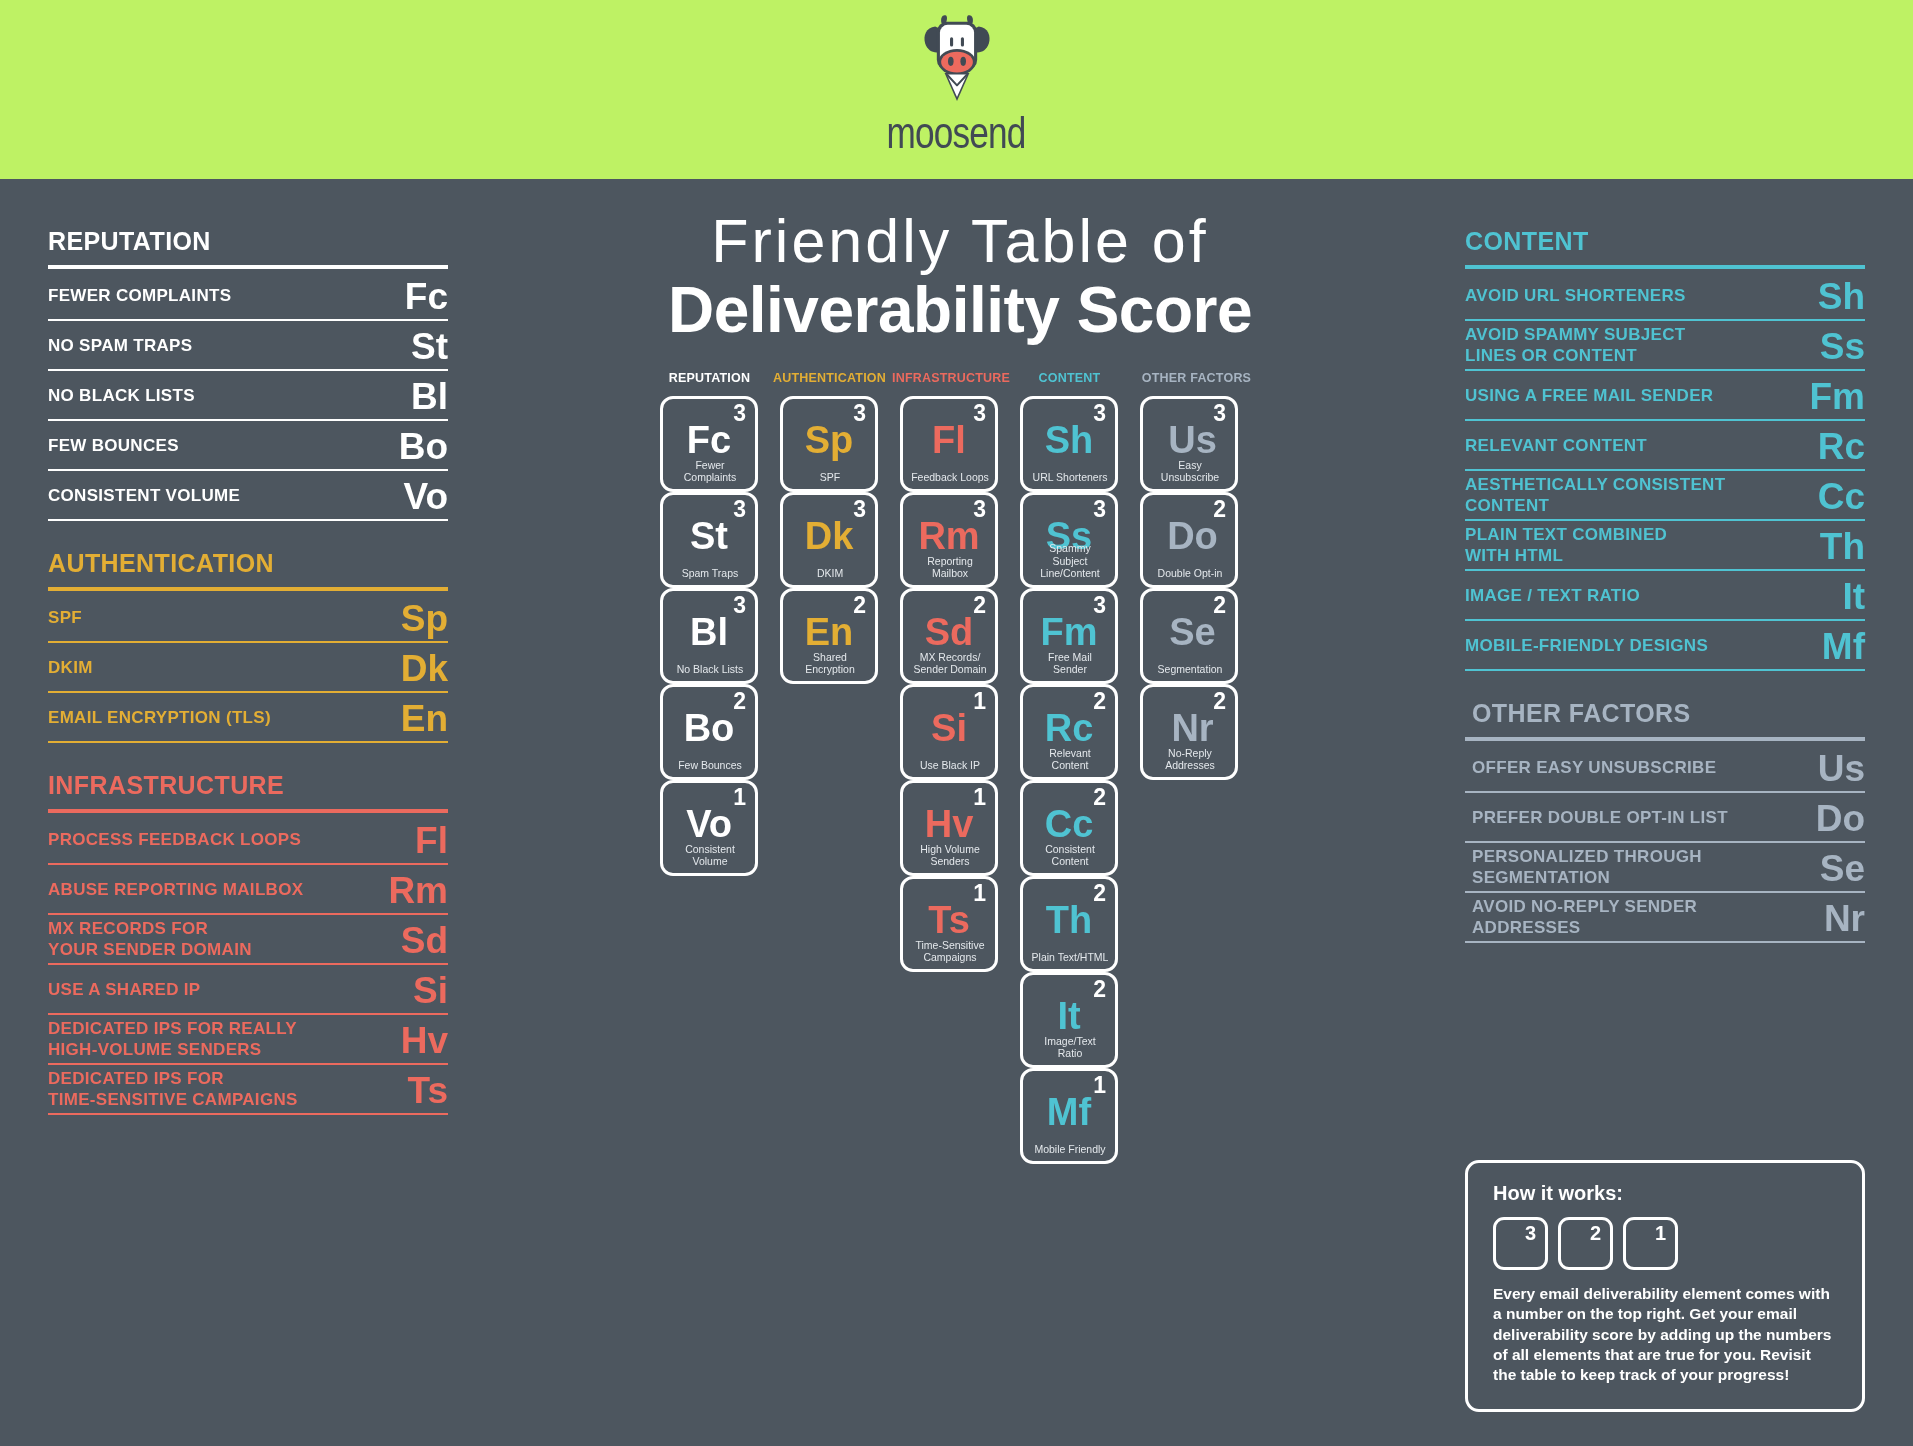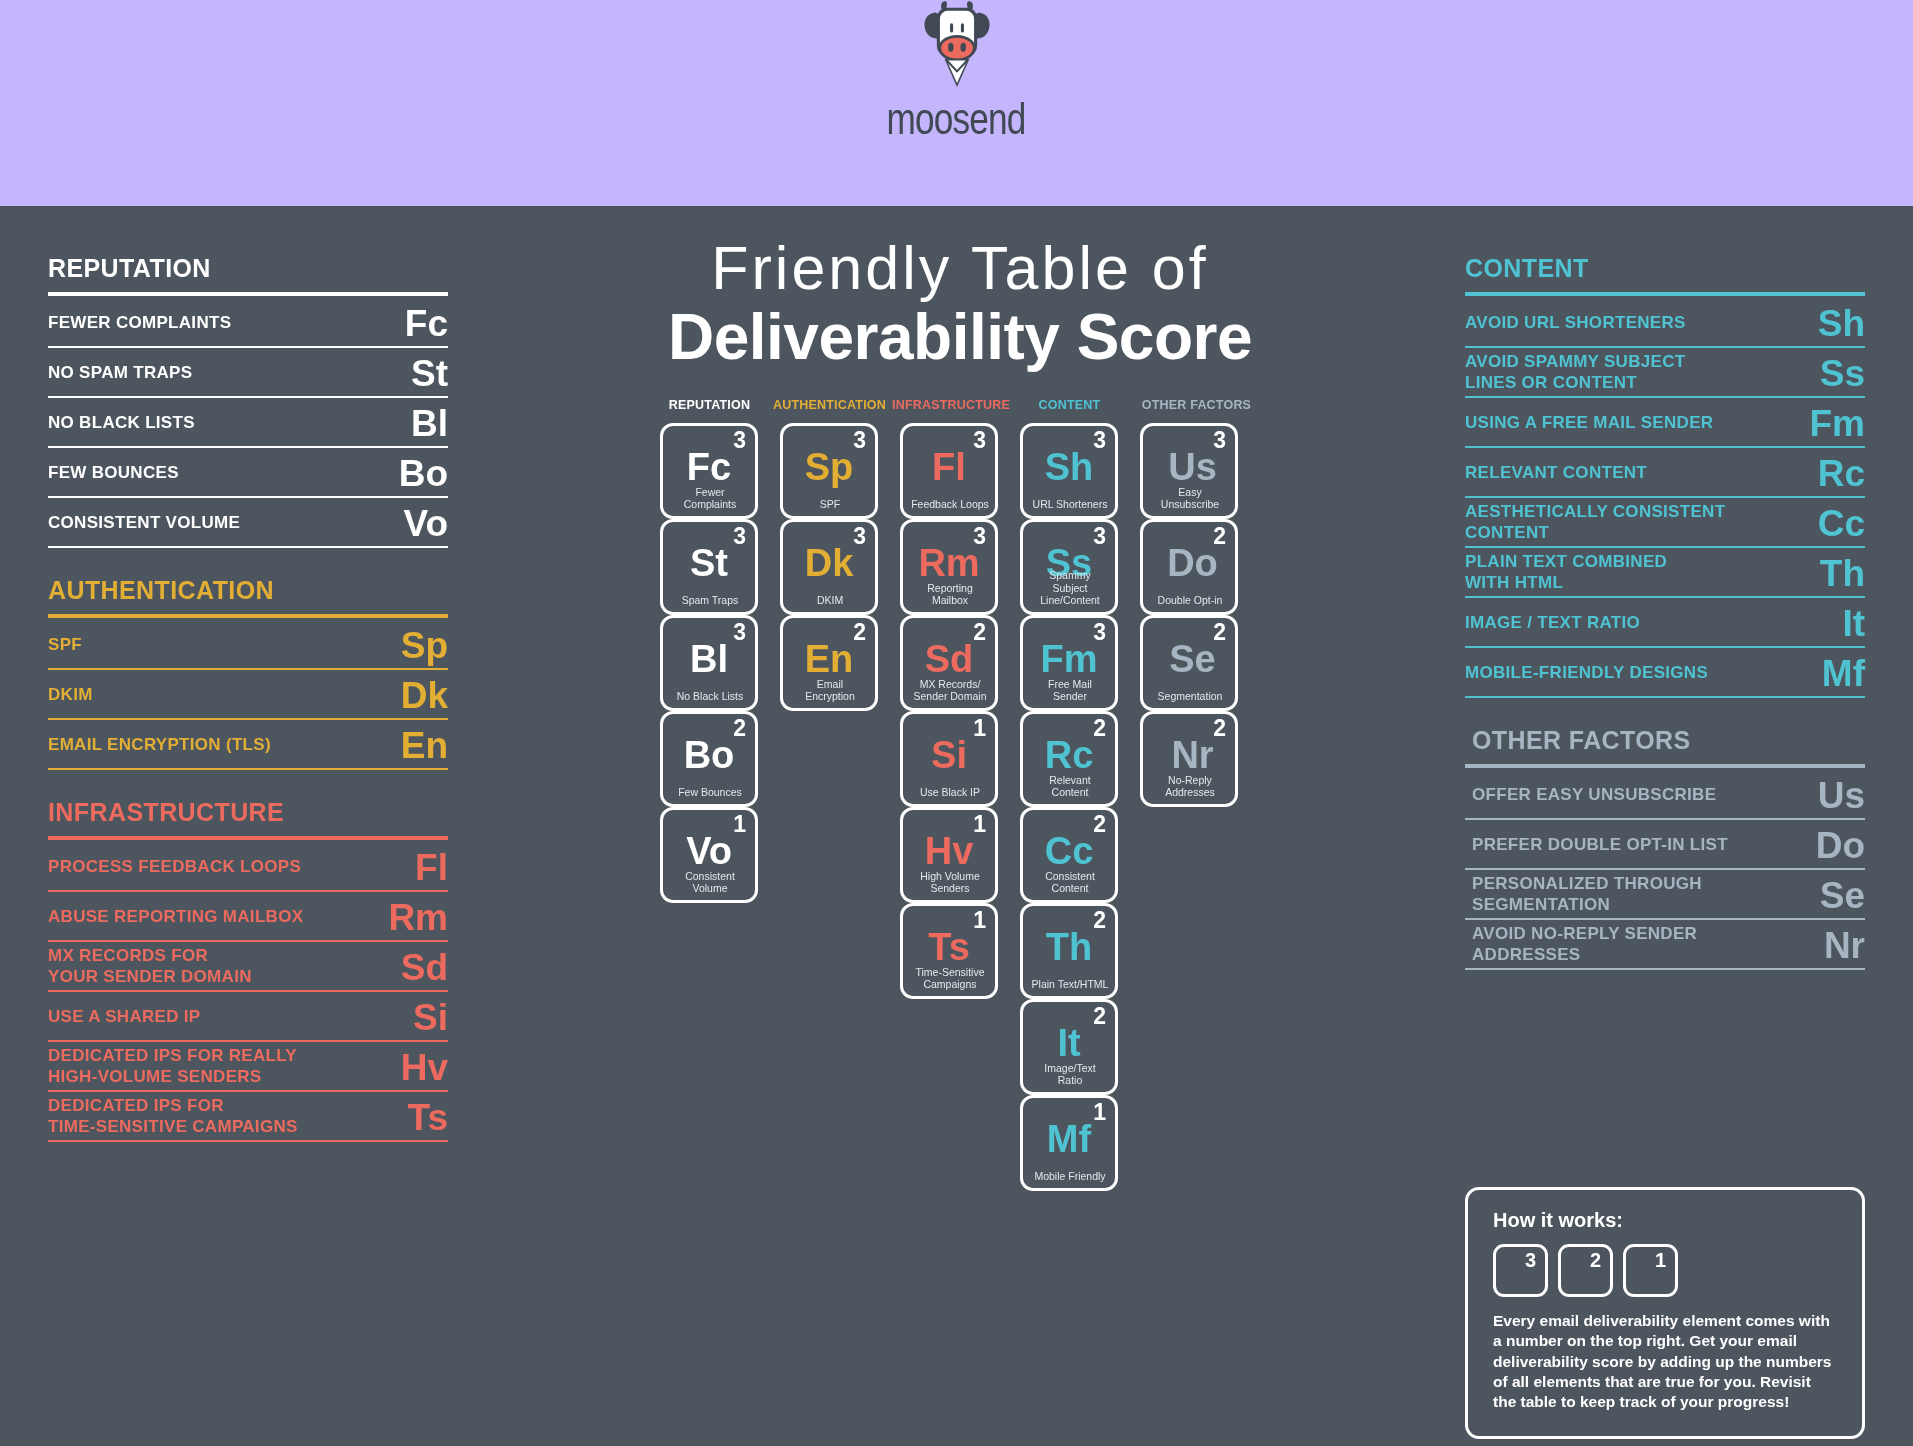--- a/index.html
+++ b/index.html
@@ -6,26 +6,27 @@
   html,body { width:1913px; height:1446px; }
   body {
     font-family: "Liberation Sans", sans-serif;
     background:#4d565f;
     color:#fff;
     overflow:hidden;
   }
 
   
   .header {
-    height:206px;
-    background:#c4b5fd;
+    height:179px;
+    background:#bef264;
     display:flex;
     flex-direction:column;
     align-items:center;
     justify-content:flex-start;
+    padding-top:14px;
   }
   .logo-mark { width:78px; height:90px; }
   .logo-word {
     margin-top:4px;
     font-family:"Liberation Sans", sans-serif;
     font-size:44px;
     font-weight:400;
     letter-spacing:-1px;
     color:#414a54;
     transform:scaleX(0.80);
@@ -322,21 +323,21 @@
           <div class="nm">SPF</div>
         </div>
         <div class="cell bd-gold" style="left: 120px; top: 121px;">
           <div class="num">3</div>
           <div class="sym c-gold">Dk</div>
           <div class="nm">DKIM</div>
         </div>
         <div class="cell bd-gold" style="left: 120px; top: 217px;">
           <div class="num">2</div>
           <div class="sym c-gold">En</div>
-          <div class="nm">Email Encryption</div>
+          <div class="nm">Shared Encryption</div>
         </div>
         <div class="cell bd-red" style="left: 240px; top: 25px;">
           <div class="num">3</div>
           <div class="sym c-red">Fl</div>
           <div class="nm">Feedback Loops</div>
         </div>
         <div class="cell bd-red" style="left: 240px; top: 121px;">
           <div class="num">3</div>
           <div class="sym c-red">Rm</div>
           <div class="nm">Reporting Mailbox</div>

